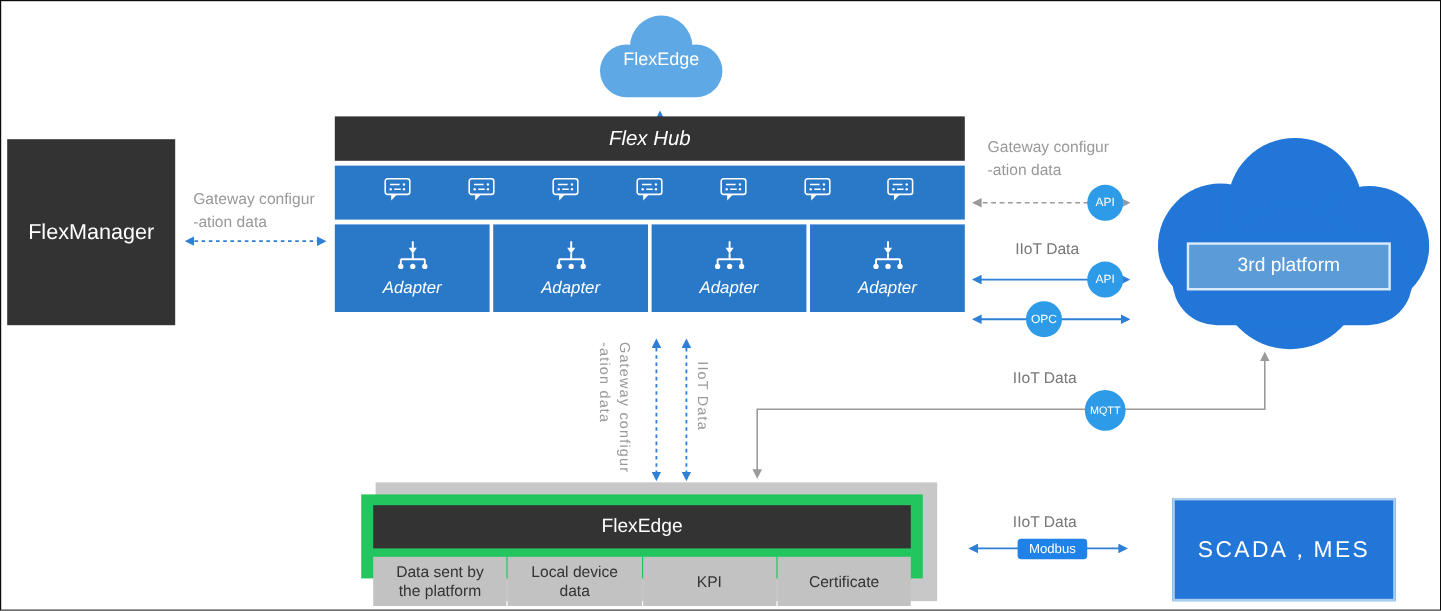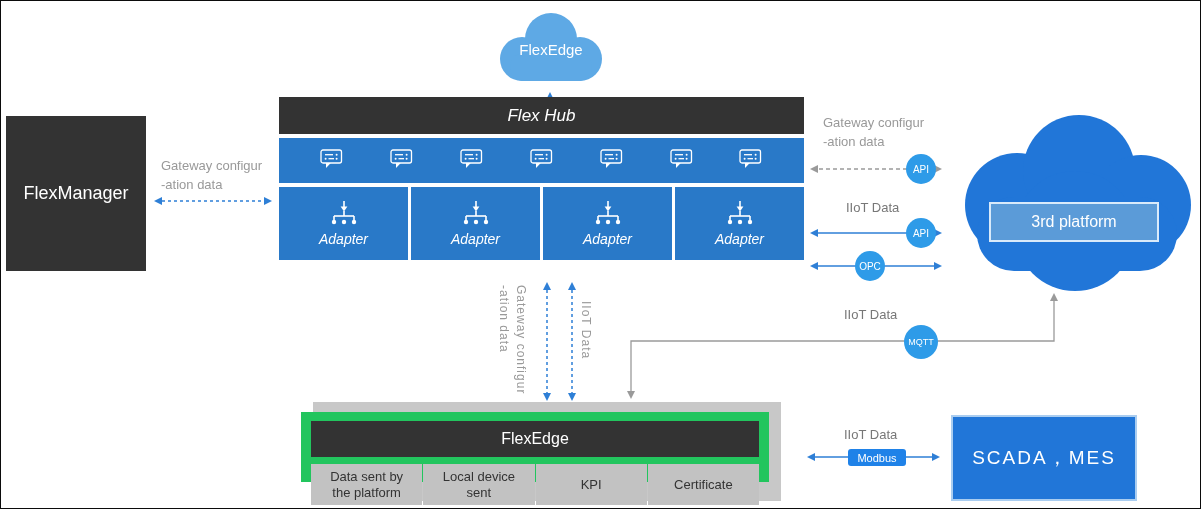--- a/index.html
+++ b/index.html
@@ -42,21 +42,21 @@
   .edge-front{left:300px;top:411px;width:468px;height:70px;background:#22c55e;
     padding:9px 10px 0 10px;z-index:3;}
   .edge-header{height:36px;background:#333;color:#fff;display:flex;
     align-items:center;justify-content:center;font-size:16px;}
   .edge-cells{margin-top:7px;display:flex;gap:1px;height:41px;}
   .edge-cell{flex:1;background:#c2c2c2;color:#333;font-size:13px;display:flex;
     align-items:center;justify-content:center;text-align:center;line-height:1.2;
     padding:0 10px;}
 
   
-  .scada{left:950px;top:414px;width:186px;height:86px;background:#2176D8;
+  .scada{left:976px;top:414px;width:186px;height:86px;background:#2176D8;
     border:2px solid #aacdf0;color:#fff;display:flex;align-items:center;
     justify-content:center;font-size:19px;letter-spacing:2px;z-index:3;}
 
   
   .badge{position:absolute;z-index:4;background:#2E9BE8;color:#fff;
     display:flex;align-items:center;justify-content:center;box-sizing:border-box;}
   .badge.circle{border-radius:50%;margin-left:44px;}
   .b-api-cfg{left:861px;top:153px;width:30px;height:30px;font-size:10px;}
   .b-api{left:861px;top:217px;width:30px;height:30px;font-size:10px;}
   .b-opc{left:810px;top:250px;width:30px;height:30px;font-size:10px;}
@@ -312,21 +312,21 @@
   </div>
   <div class="node platform-box">
     <span>3rd platform</span>
   </div>
 
   <div class="node edge-back"></div>
   <div class="node edge-front">
     <div class="edge-header">FlexEdge</div>
     <div class="edge-cells">
       <div class="edge-cell">Data sent by the platform</div>
-      <div class="edge-cell">Local device sent</div>
+      <div class="edge-cell">Local device data</div>
       <div class="edge-cell">KPI</div>
       <div class="edge-cell">Certificate</div>
     </div>
   </div>
 
   <div class="node scada">
     <span>SCADA，MES</span>
   </div>
 
   <div class="badge circle b-api-cfg">API</div>

